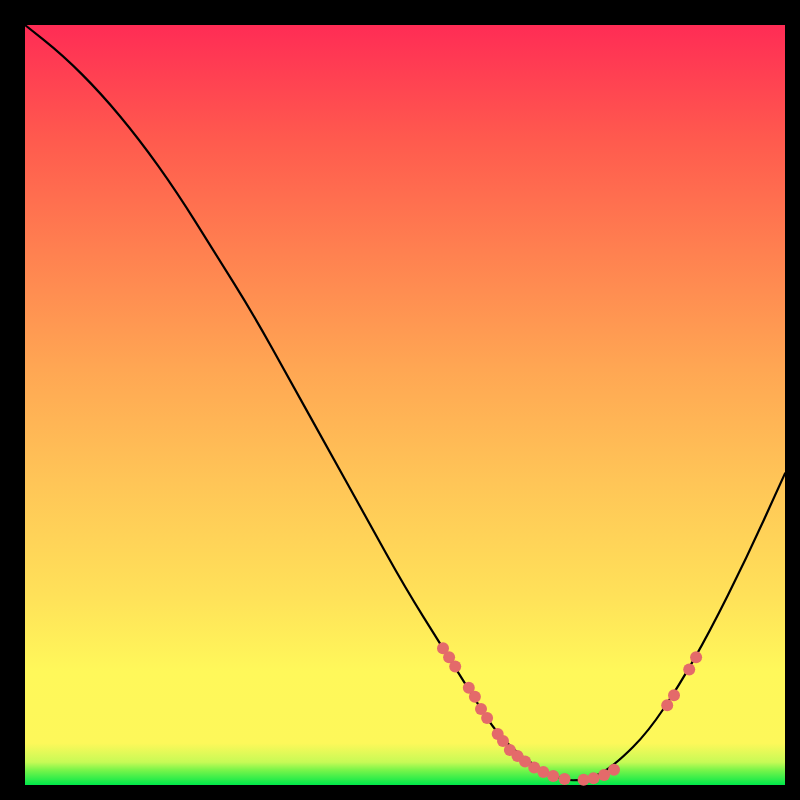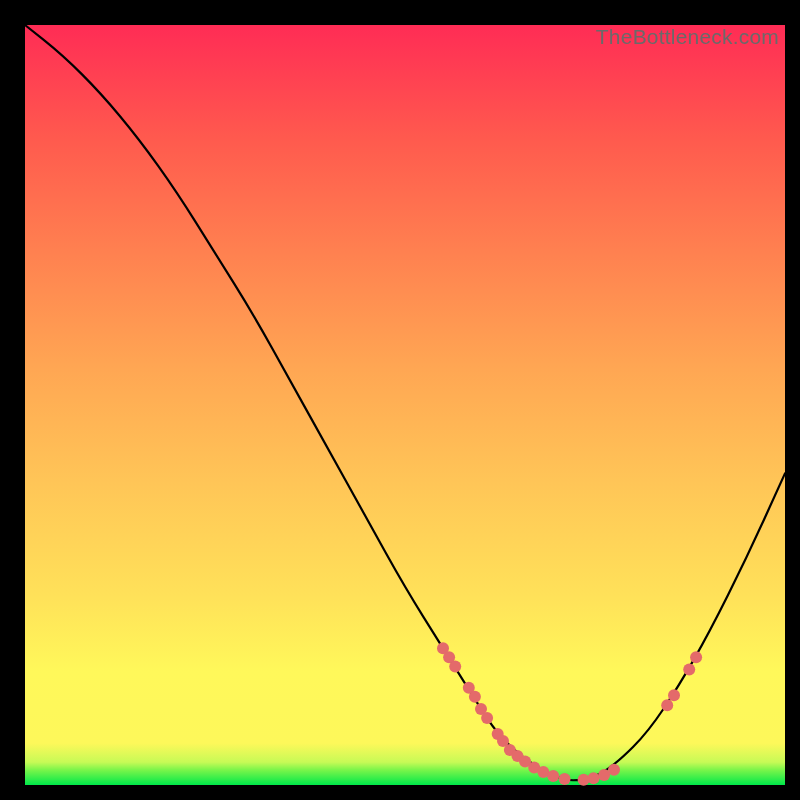--- a/index.html
+++ b/index.html
@@ -67,21 +67,20 @@
   .markers circle {
     fill: #e46a6a;
     stroke: none;
   }
 </style>
 </head>
 <body>
 
 <div class="frame">
   <div class="plot-area">
-    <div class="watermark">TheBottleneck.com</div>
     <svg class="curve" viewBox="0 0 760 760">
       <path id="curve-path" d="M 0.0 0.0 Q 0.0 0.0 19.0 15.2 Q 38.0 30.4 57.0 49.4 Q 76.0 68.4 95.0 91.2 Q 114.0 114.0 133.0 140.6 Q 152.0 167.2 171.0 197.6 Q 190.0 228.0 209.0 258.4 Q 228.0 288.8 247.0 323.0 Q 266.0 357.2 285.0 391.4 Q 304.0 425.6 323.0 459.8 Q 342.0 494.0 361.0 528.2 Q 380.0 562.4 399.0 592.8 Q 418.0 623.2 437.0 653.6 Q 456.0 684.0 463.6 695.4 Q 471.2 706.8 482.6 718.2 Q 494.0 729.6 505.4 737.2 Q 516.8 744.8 524.4 748.6 Q 532.0 752.4 539.6 754.3 Q 547.2 756.2 558.6 754.3 Q 570.0 752.4 581.4 744.8 Q 592.8 737.2 608.0 722.0 Q 623.2 706.8 638.4 684.0 Q 653.6 661.2 668.8 634.6 Q 684.0 608.0 703.0 570.0 Q 722.0 532.0 741.0 490.2 T 760.0 448.4"></path>
       <g id="markers" class="markers">
           <circle cx="418.0" cy="623.2" r="6"></circle>
           <circle cx="424.1" cy="632.3" r="6"></circle>
           <circle cx="430.2" cy="641.4" r="6"></circle>
           <circle cx="443.8" cy="662.7" r="6"></circle>
           <circle cx="449.9" cy="671.8" r="6"></circle>
           <circle cx="456.0" cy="684.0" r="6"></circle>
           <circle cx="462.1" cy="693.1" r="6"></circle>

